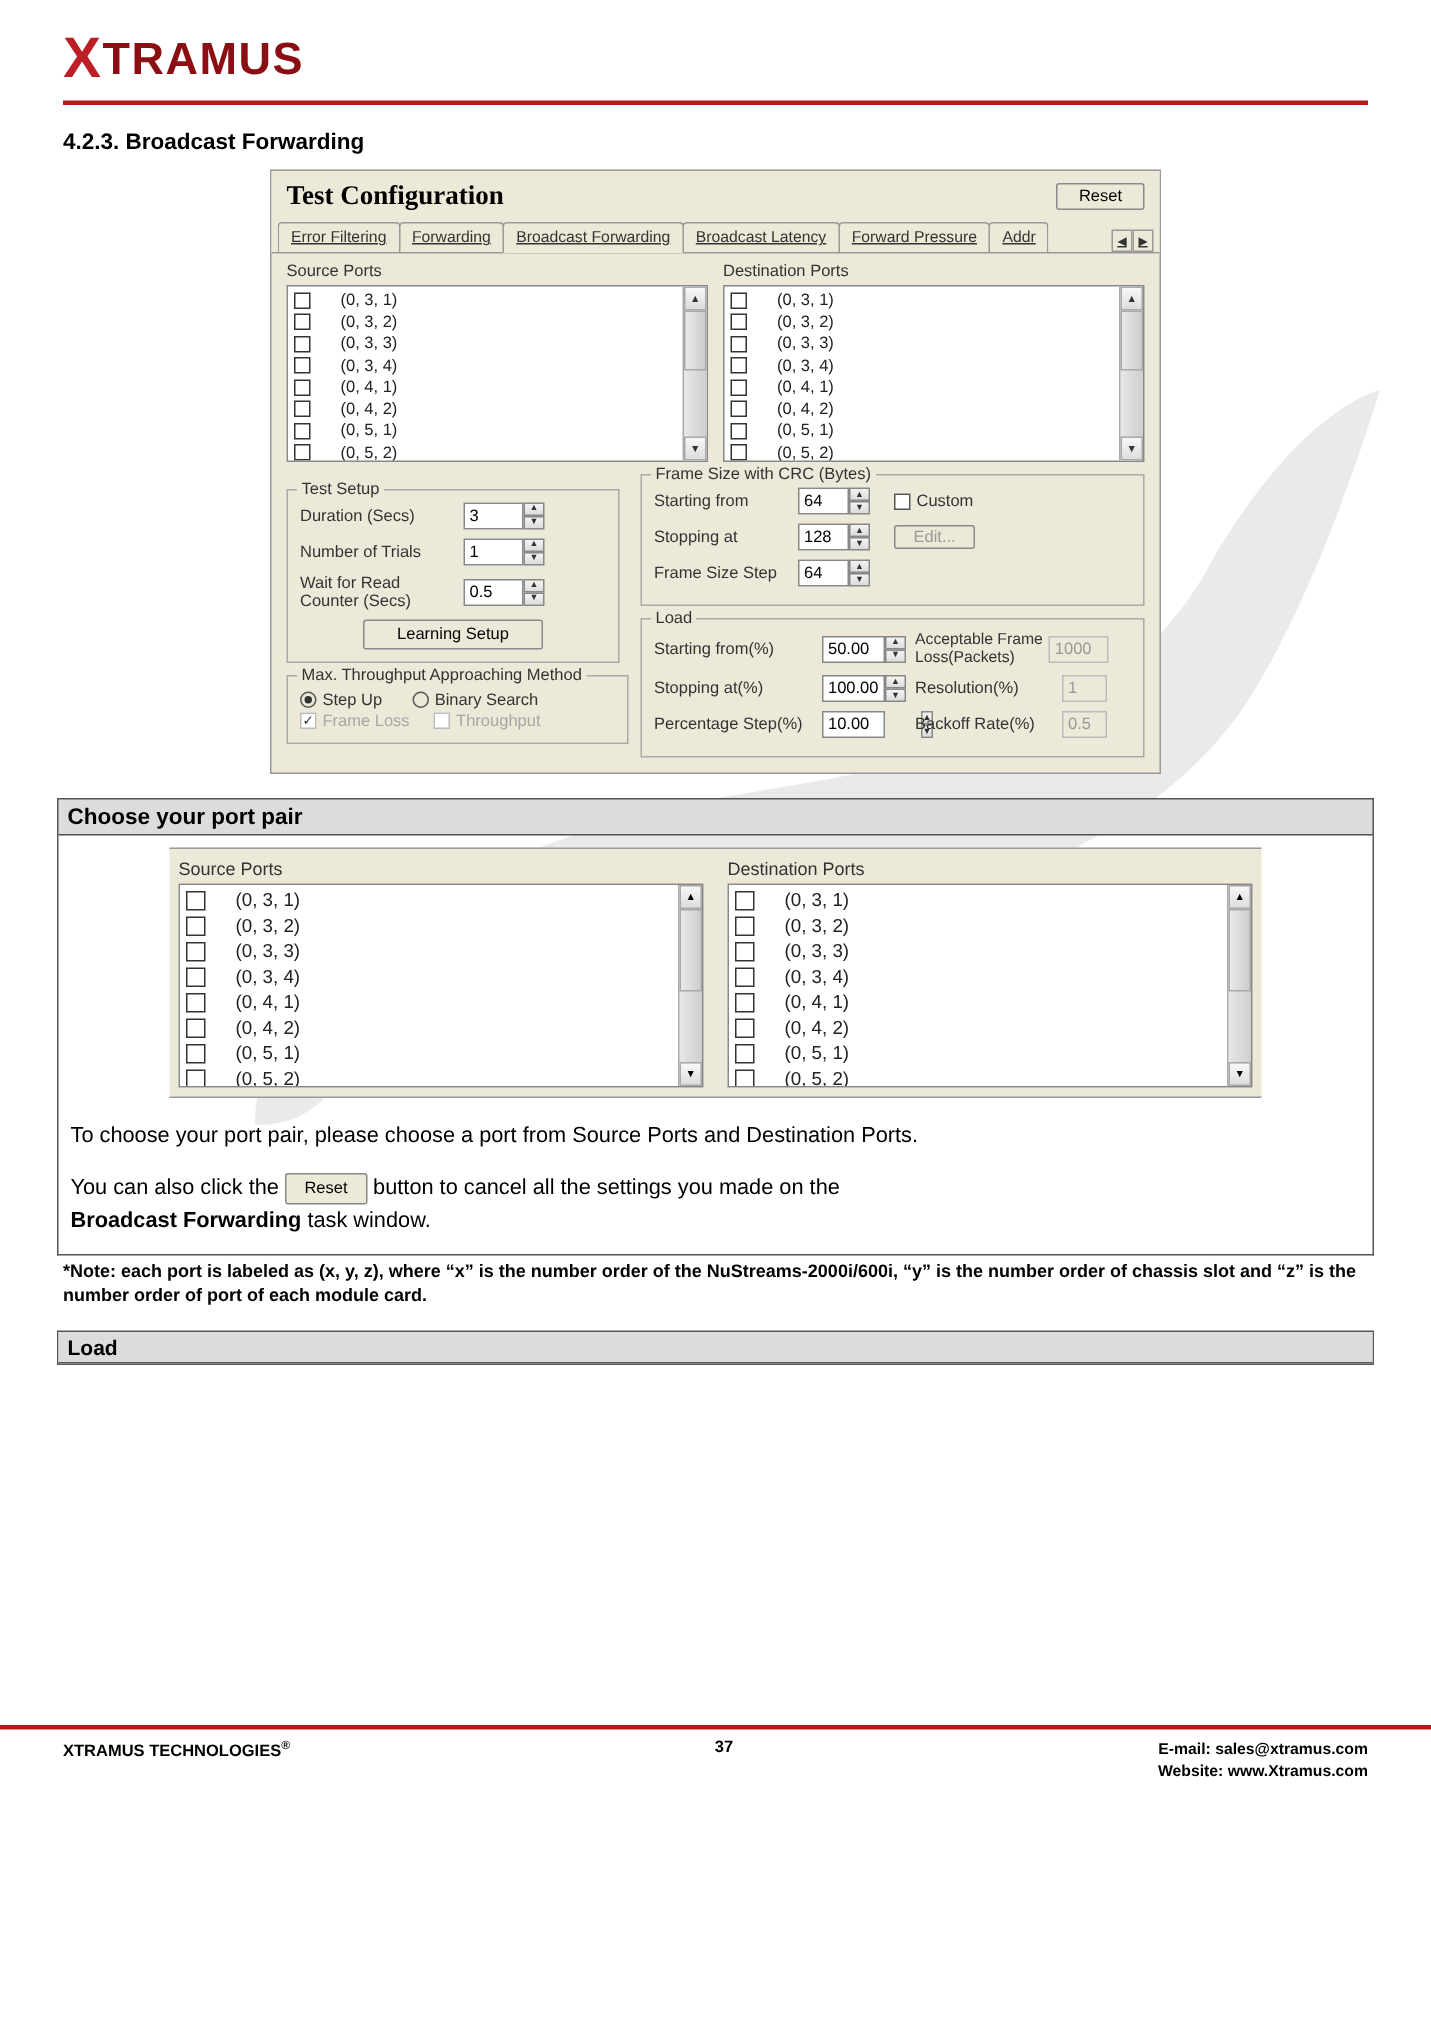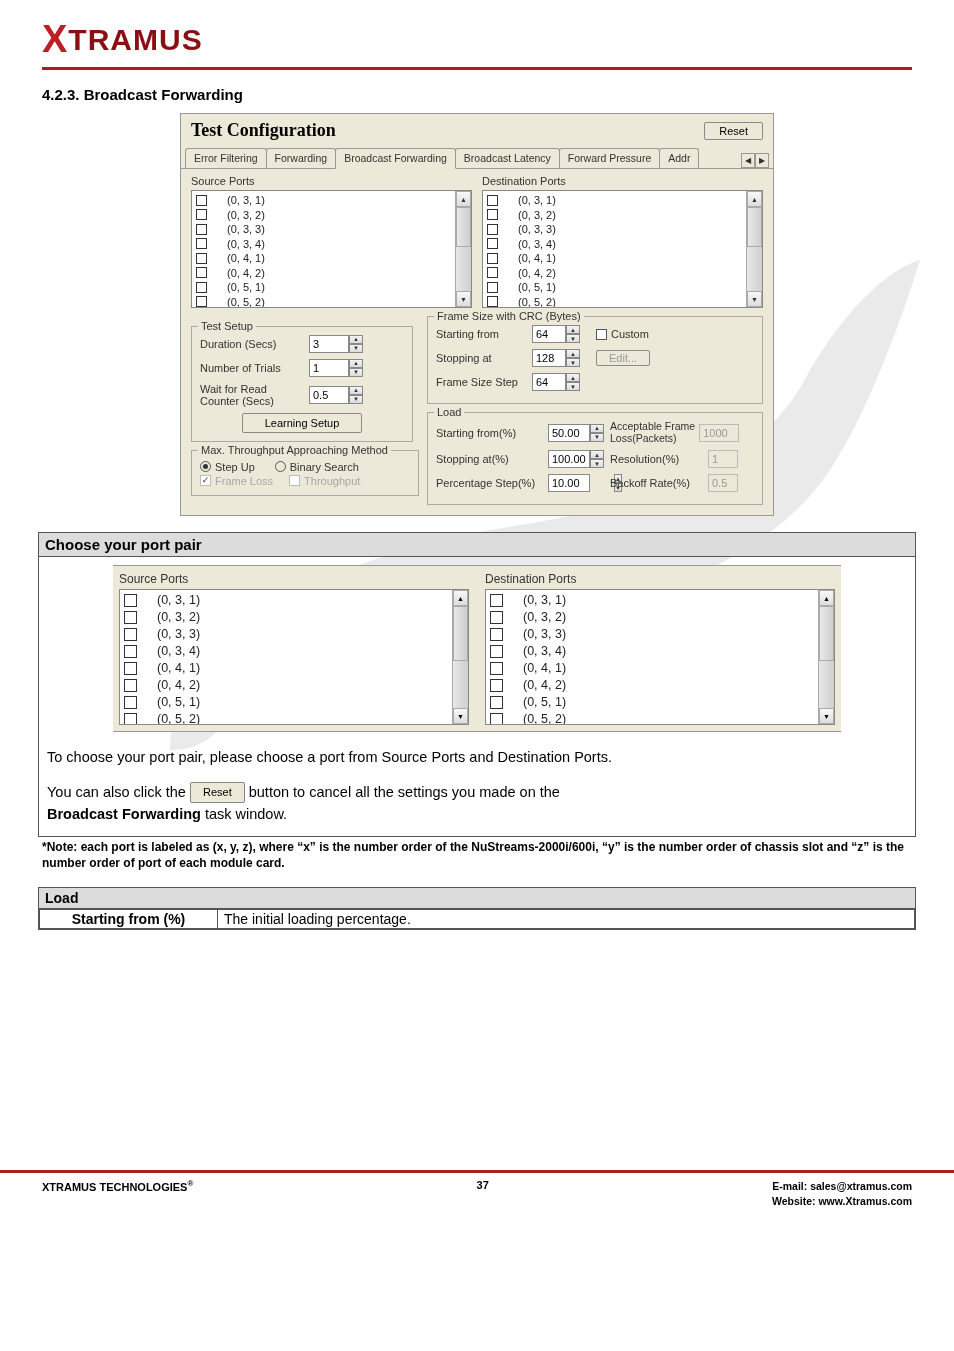--- a/index.html
+++ b/index.html
@@ -84,20 +84,21 @@
     font-size: 11px;
     cursor: pointer;
   }
   .tabs {
     display: flex;
     align-items: flex-end;
     border-bottom: 1px solid #999;
     padding: 0 4px;
     background: #ece9d8;
     position: relative;
+    text-decoration: underline;
   }
   .tab {
     padding: 3px 8px 4px 8px;
     border: 1px solid #999;
     border-bottom: none;
     background: #ece9d8;
     border-radius: 3px 3px 0 0;
     margin-right: -1px;
     font-size: 10.5px;
     cursor: pointer;
@@ -729,24 +730,20 @@
         </div>
       </div>
     </div>
 
     <div class="note">*Note: each port is labeled as (x, y, z), where “x” is the number order of the NuStreams-2000i/600i, “y” is the number order of chassis slot and “z” is the number order of port of each module card.</div>
 
     <div class="load-table">
       <div class="lt-head">Load</div>
       <table>
         <tbody>
-            <tr>
-          <td>Starting from (%)</td>
-          <td>The initial loading percentage.</td>
-        </tr>
       </tbody>
         </table>
     </div>
 
     <div class="footer">
       <div class="left">
         <span>XTRAMUS TECHNOLOGIES</span><sup>®</sup>
       </div>
       <div class="mid">37</div>
       <div class="right">

